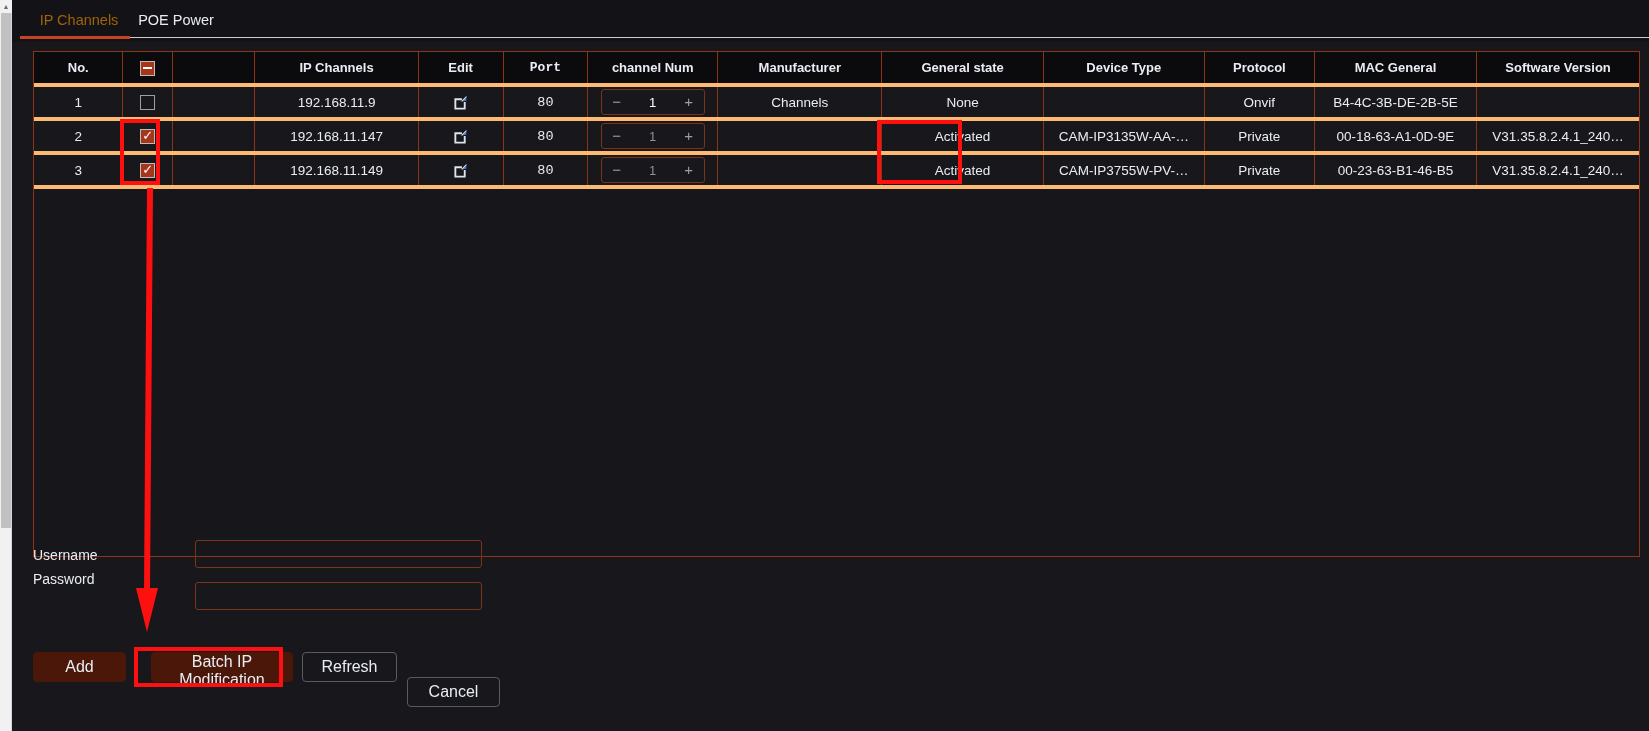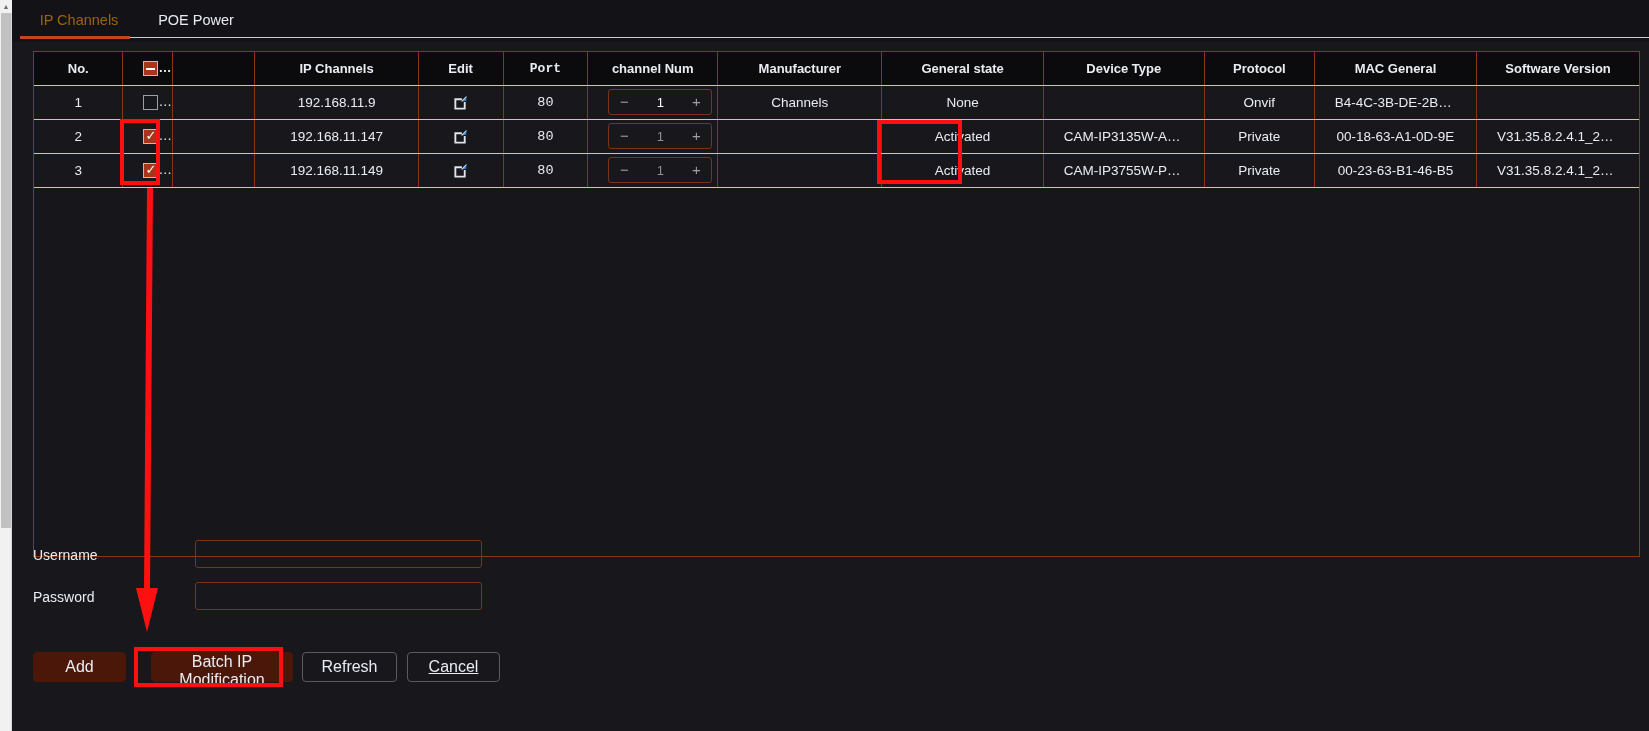--- a/index.html
+++ b/index.html
@@ -50,21 +50,21 @@
   }
   .tab {
     position: absolute; top: 0; height: 41px;
     line-height: 41px;
     font-size: 14.5px;
     color: #e8ecf2;
     cursor: pointer;
     text-align: center;
   }
   .tab.tab-ip { left: 12px; width: 110px; color: #a16207; }
-  .tab.tab-poe { left: 136px; width: 96px; }
+  .tab.tab-poe { left: 116px; width: 96px; }
   .tab-underline {
     position: absolute; left: 8px; top: 36px;
     width: 110px; height: 3px;
     background: #c8441f;
   }
   .tab-baseline {
     position: absolute; left: 118px; top: 37px;
     width: 1519px; height: 1px;
     background: #c9ccd1;
   }
@@ -76,26 +76,26 @@
     border: 1px solid #8c3415;
     background: #16161b;
   }
   table.devtable {
     width: 100%;
     border-collapse: collapse;
     table-layout: fixed;
   }
   table.devtable th, table.devtable td {
     border-right: 1px solid #8c3415;
-    border-bottom: 1px solid #fdba74;
+    border-bottom: 4px solid #fdba74;
     text-align: center;
     color: #e9edf3;
     font-size: 13.5px;
     height: 34px;
-    padding: 0 20px;
+    padding: 0 12px;
     overflow: hidden;
     white-space: nowrap;
     text-overflow: ellipsis;
     margin-left: 10px;
   }
   table.devtable th {
     background: #0b0b0e;
     font-weight: bold;
     font-size: 13px;
     height: 33px;
@@ -183,21 +183,21 @@
     border: 1px solid #7d3317;
     border-radius: 3px;
     color: #e9edf3;
     font-size: 13px;
     padding: 0 8px;
     outline: none;
     font-family: "Liberation Sans", sans-serif;
   }
   #lbl-username { left: 21px; top: 547px; }
   #inp-username { left: 183px; top: 540px; width: 287px; height: 28px; }
-  #lbl-password { left: 21px; top: 589px; }
+  #lbl-password { left: 21px; top: 571px; }
   #inp-password { left: 183px; top: 582px; width: 287px; height: 28px; }
 
   
   .btn {
     position: absolute;
     height: 30px;
     border-radius: 4px;
     font-size: 16px;
     color: #e9edf3;
     background: transparent;
@@ -206,21 +206,21 @@
     font-family: "Liberation Sans", sans-serif;
     padding: 0;
   }
   .btn.primary {
     background: #4a1709;
     border-color: #4a1709;
   }
   #btn-add   { left: 21px;  top: 652px; width: 93px; }
   #btn-batch { left: 139px; top: 652px; width: 142px; background: #4a1709; border-color: #4a1709; }
   #btn-refresh { left: 290px; top: 652px; width: 95px; }
-  #btn-cancel  { left: 395px; top: 652px; width: 93px; text-decoration: underline; }
+  #btn-cancel  { left: 395px; top: 677px; width: 93px; }
 
   
   .anno {
     position: absolute;
     border: 4px solid #ff1010;
     pointer-events: none;
     z-index: 40;
   }
   #anno-checkboxes { left: 120px; top: 119px; width: 40px; height: 66px; }
   #anno-active     { left: 877px; top: 120px; width: 85px; height: 64px; }

